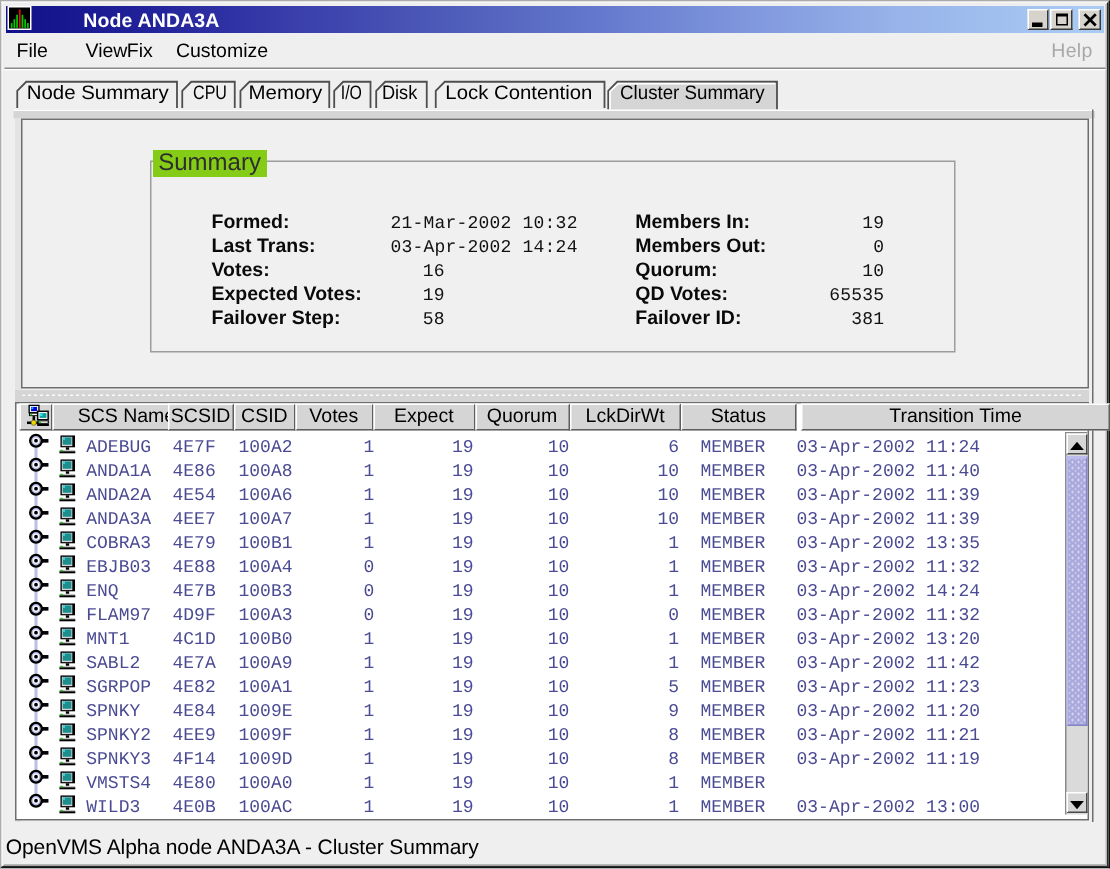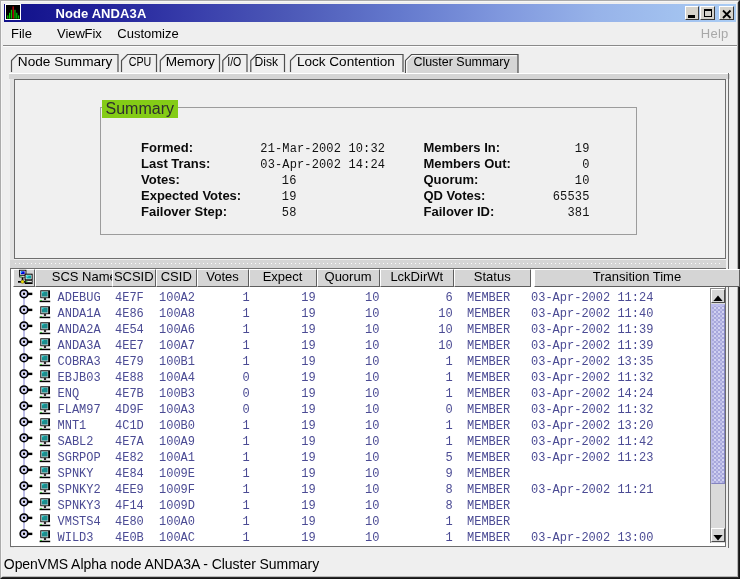--- a/index.html
+++ b/index.html
@@ -482,20 +482,21 @@
 <rect x="1.2" y="9.9" width="1.7" height="1.0" fill="#22BB22"></rect>
 </svg>
 <span class="mc" style="left:57.5px">SPNKY</span>
 <span class="mc" style="left:115px">4E84</span>
 <span class="mc" style="left:159px">1009E</span>
 <span class="mc r" style="left:197px;width:52.6px">1</span>
 <span class="mc r" style="left:260px;width:55.7px">19</span>
 <span class="mc r" style="left:330px;width:49.5px">10</span>
 <span class="mc r" style="left:390px;width:62.7px">9</span>
 <span class="mc" style="left:467px">MEMBER</span>
+<span class="mc" style="left:531px">03-Apr-2002 11:20</span>
 </div>
 <div class="trow" style="top:479px">
 <svg style="position:absolute;left:17px;top:0.5px" width="16" height="12" viewBox="0 0 16 12">
 <rect x="11" y="4.7" width="4.3" height="2.4" fill="#000"></rect>
 <circle cx="7" cy="5.8" r="3.9" fill="#B8B8E8" stroke="#000" stroke-width="1.55"></circle>
 <circle cx="7" cy="5.8" r="2.1" fill="#FFF"></circle>
 <circle cx="7" cy="5.8" r="1.25" fill="#000"></circle>
 </svg>
 <svg style="position:absolute;left:39px;top:3px" width="12" height="13" viewBox="0 0 12 13">
 <rect x="1.3" y="0.3" width="9.7" height="7.9" fill="#000"></rect>
@@ -535,20 +536,21 @@
 <rect x="1.2" y="9.9" width="1.7" height="1.0" fill="#22BB22"></rect>
 </svg>
 <span class="mc" style="left:57.5px">SPNKY3</span>
 <span class="mc" style="left:115px">4F14</span>
 <span class="mc" style="left:159px">1009D</span>
 <span class="mc r" style="left:197px;width:52.6px">1</span>
 <span class="mc r" style="left:260px;width:55.7px">19</span>
 <span class="mc r" style="left:330px;width:49.5px">10</span>
 <span class="mc r" style="left:390px;width:62.7px">8</span>
 <span class="mc" style="left:467px">MEMBER</span>
+<span class="mc" style="left:531px">03-Apr-2002 11:19</span>
 </div>
 <div class="trow" style="top:511px">
 <svg style="position:absolute;left:17px;top:0.5px" width="16" height="12" viewBox="0 0 16 12">
 <rect x="11" y="4.7" width="4.3" height="2.4" fill="#000"></rect>
 <circle cx="7" cy="5.8" r="3.9" fill="#B8B8E8" stroke="#000" stroke-width="1.55"></circle>
 <circle cx="7" cy="5.8" r="2.1" fill="#FFF"></circle>
 <circle cx="7" cy="5.8" r="1.25" fill="#000"></circle>
 </svg>
 <svg style="position:absolute;left:39px;top:3px" width="12" height="13" viewBox="0 0 12 13">
 <rect x="1.3" y="0.3" width="9.7" height="7.9" fill="#000"></rect>

